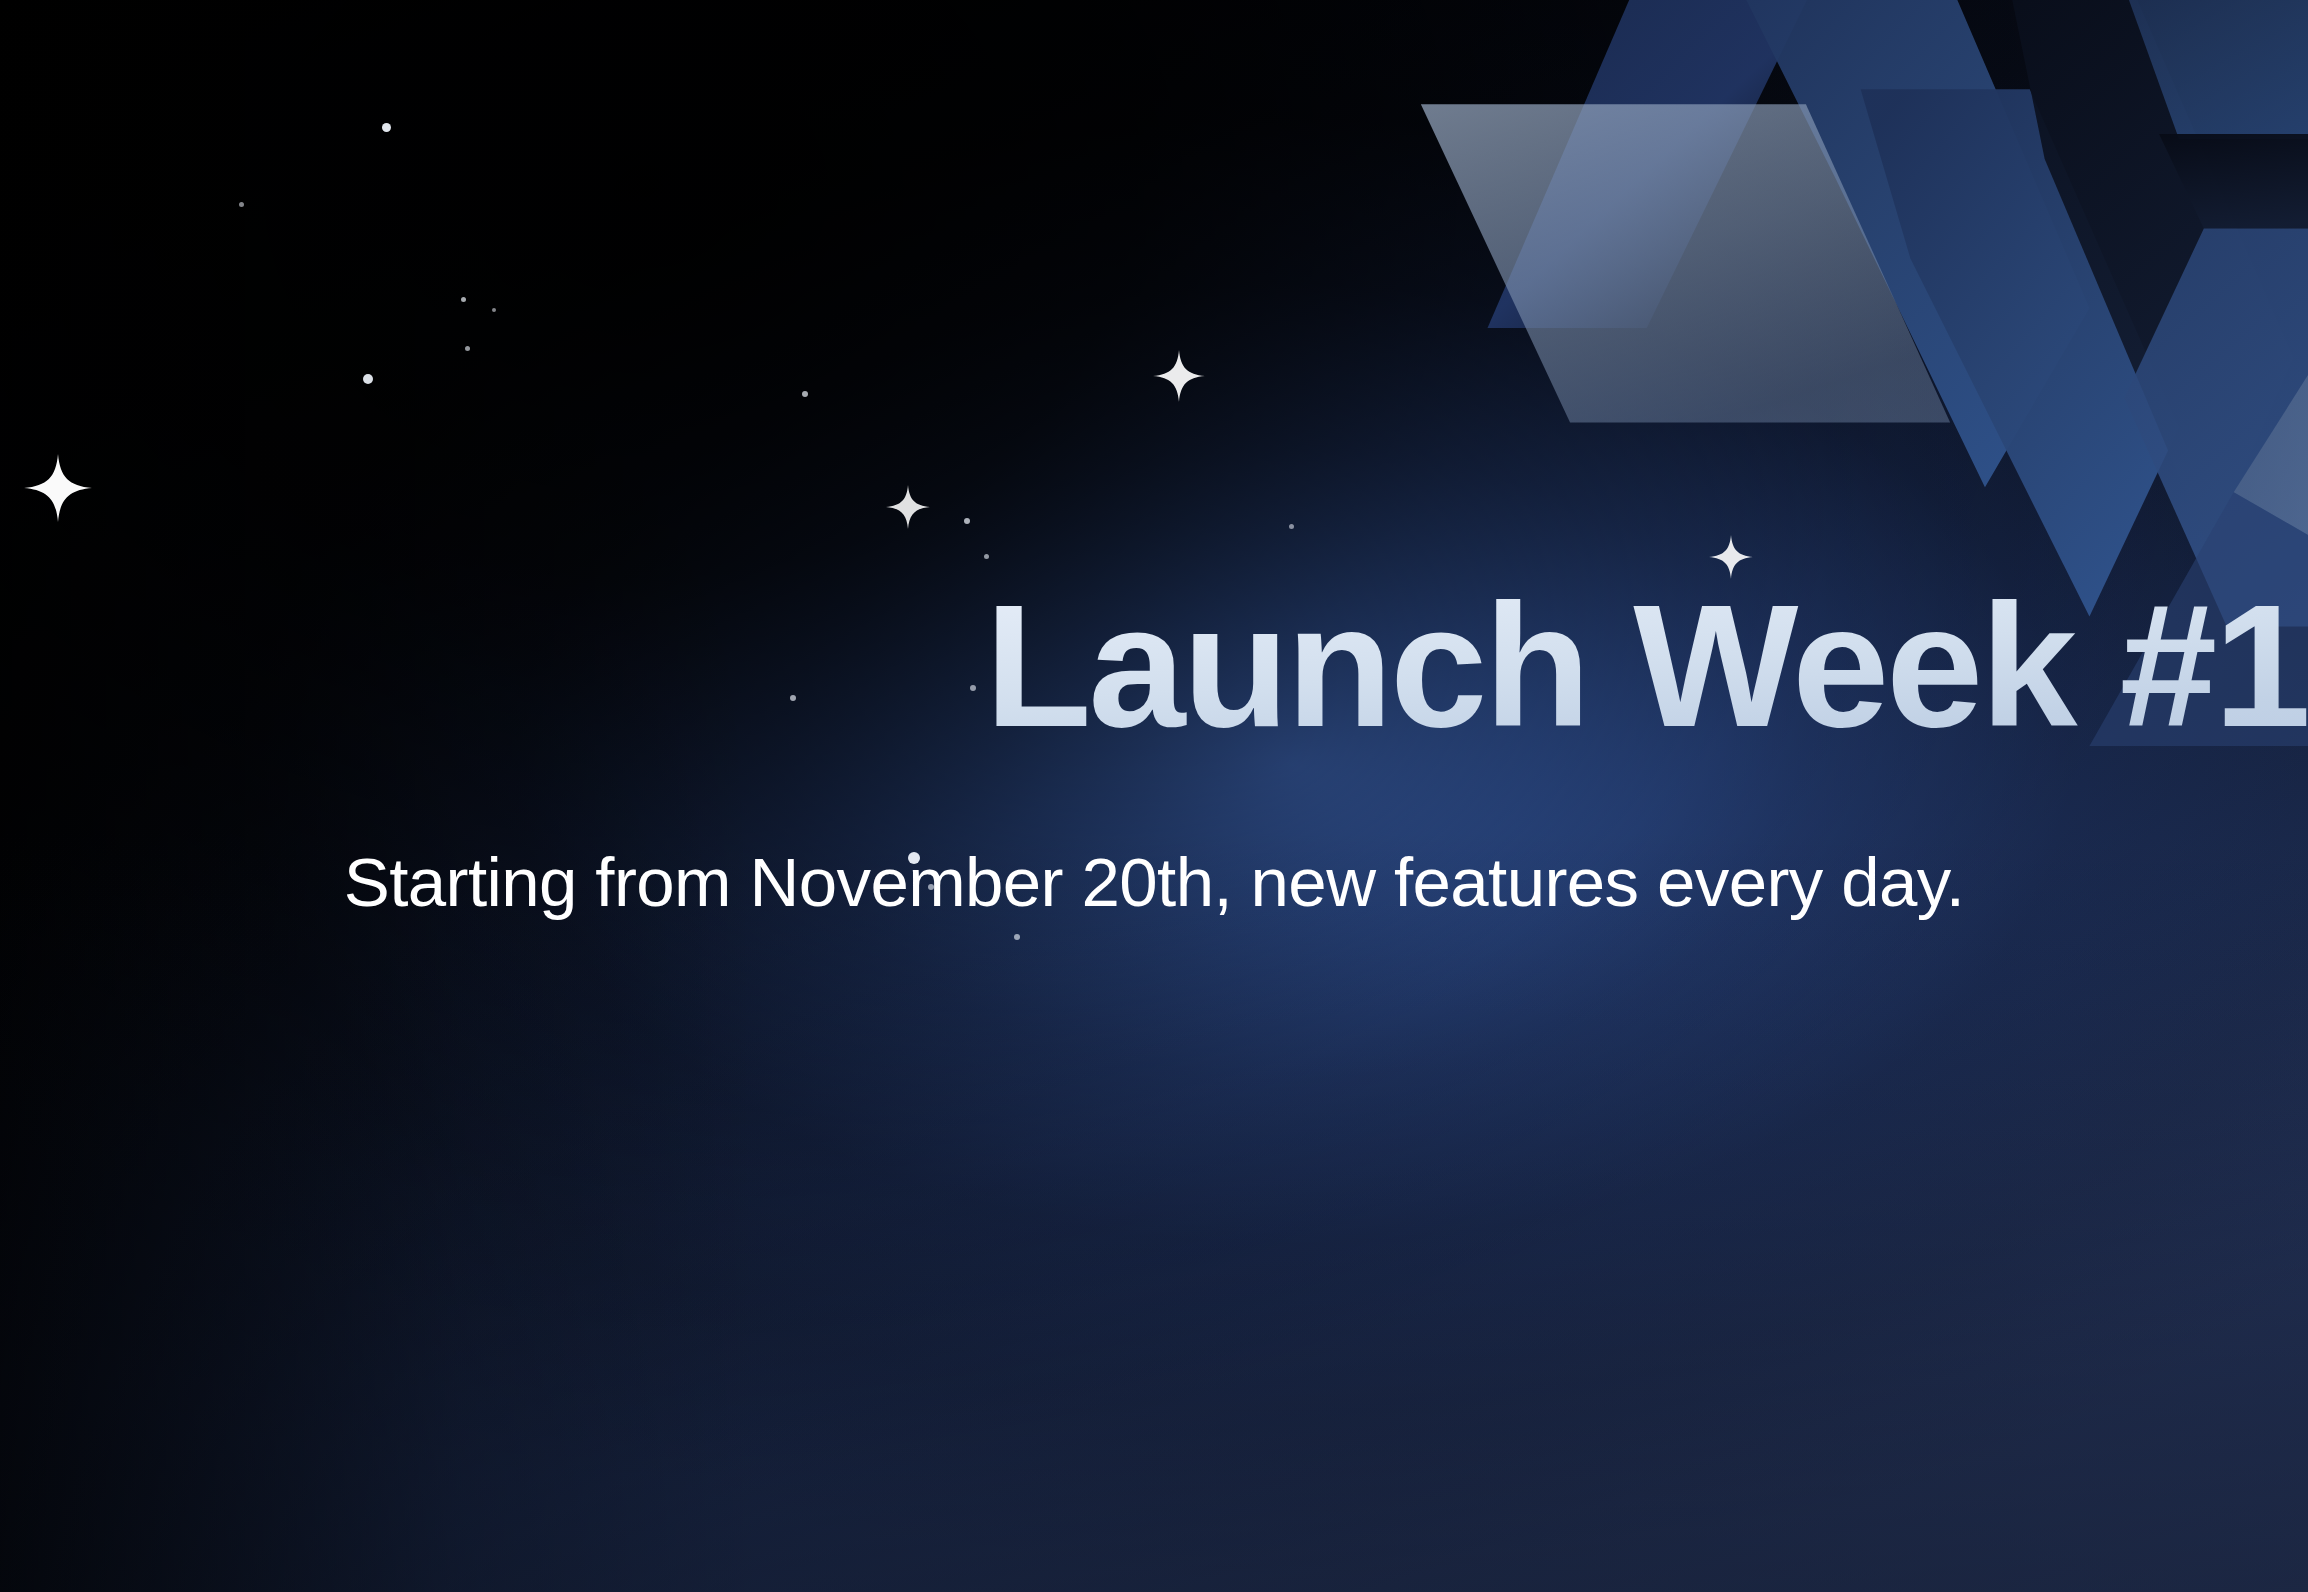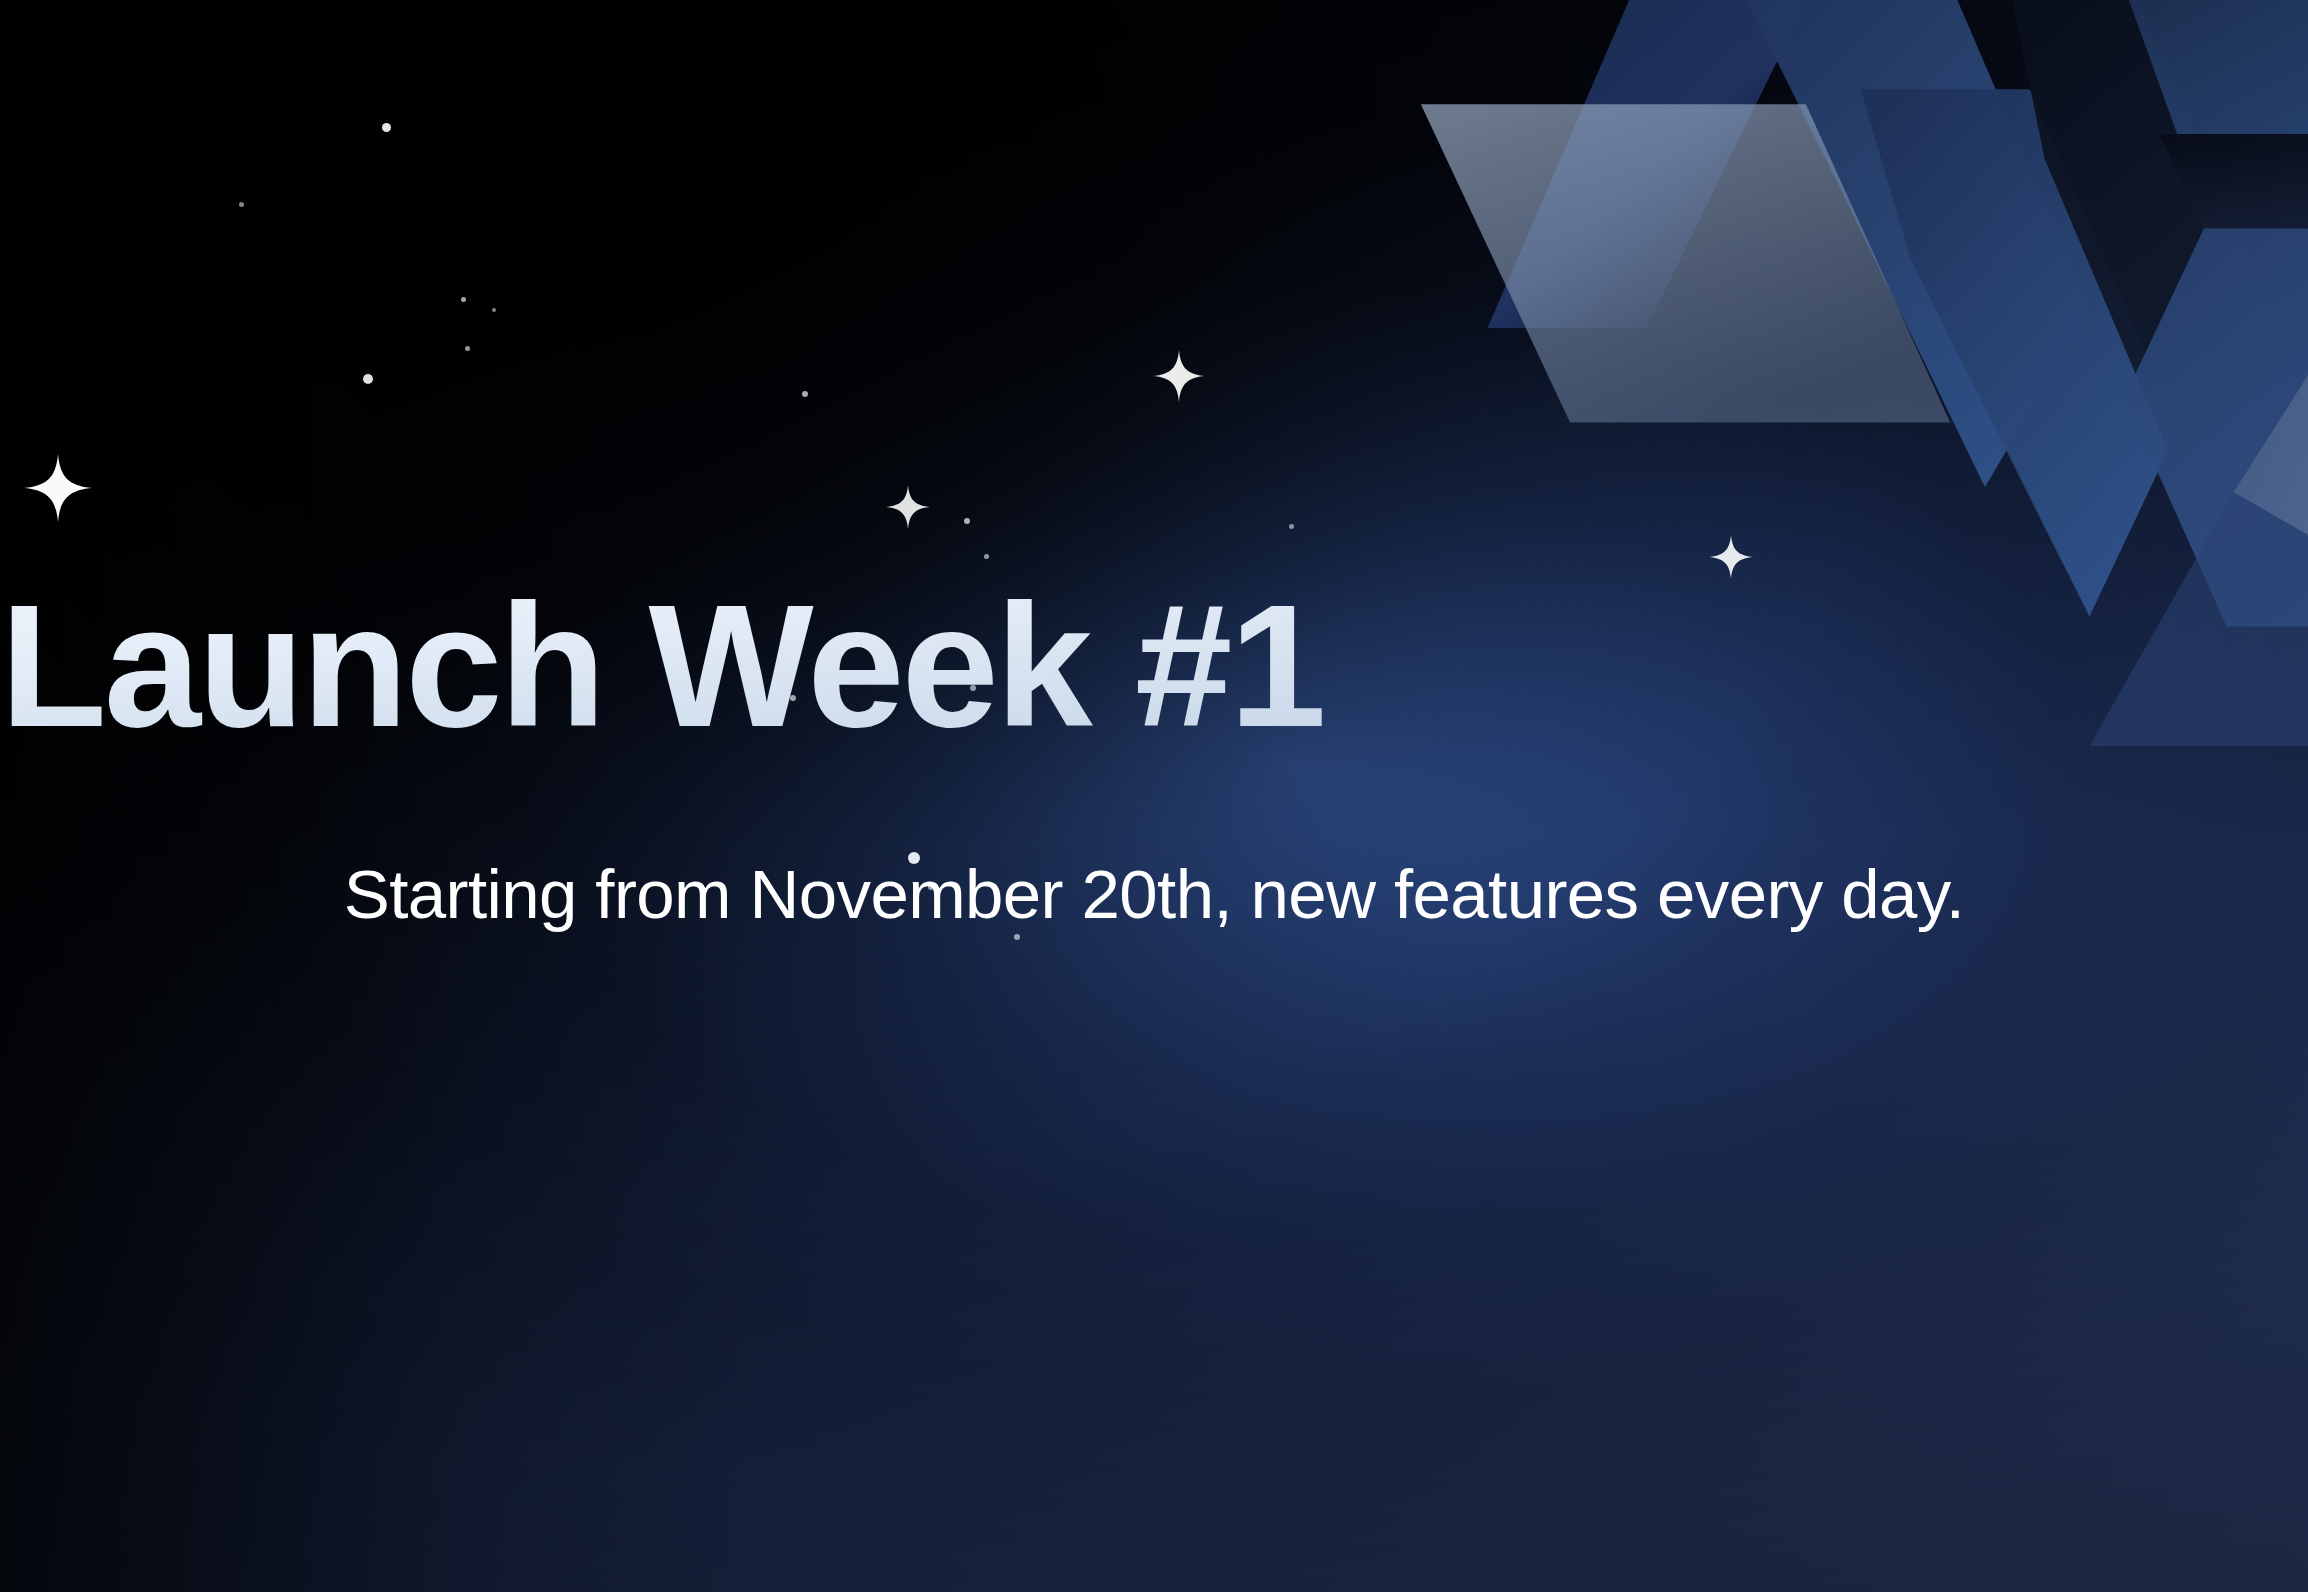--- a/index.html
+++ b/index.html
@@ -119,21 +119,21 @@
     top: 0;
     width: 2308px;
     height: 1592px;
   }
 
   .headline {
     position: absolute;
     left: 0;
     right: 0;
     top: 577px;
-    text-align: left;
+    text-align: right;
     font-size: 175px;
     font-weight: 700;
     letter-spacing: -3.2px;
     line-height: 1.02;
     margin: 0;
     background: linear-gradient(176deg,
       #eef4fb 0%,
       #e4ecf7 26%,
       #d2dfee 58%,
       #c2d2e6 82%,
@@ -148,21 +148,21 @@
   .subhead {
     position: absolute;
     left: 0;
     right: 0;
     top: 841px;
     text-align: center;
     font-size: 69px;
     font-weight: 400;
     letter-spacing: -0.6px;
     line-height: 1.1;
-    margin: 16px;
+    margin: 4px;
     color: #ffffff;
     white-space: nowrap;
   }
 </style>
 </head>
 <body>
 
 <div class="stage">
 
   <div class="bg-base"></div>

